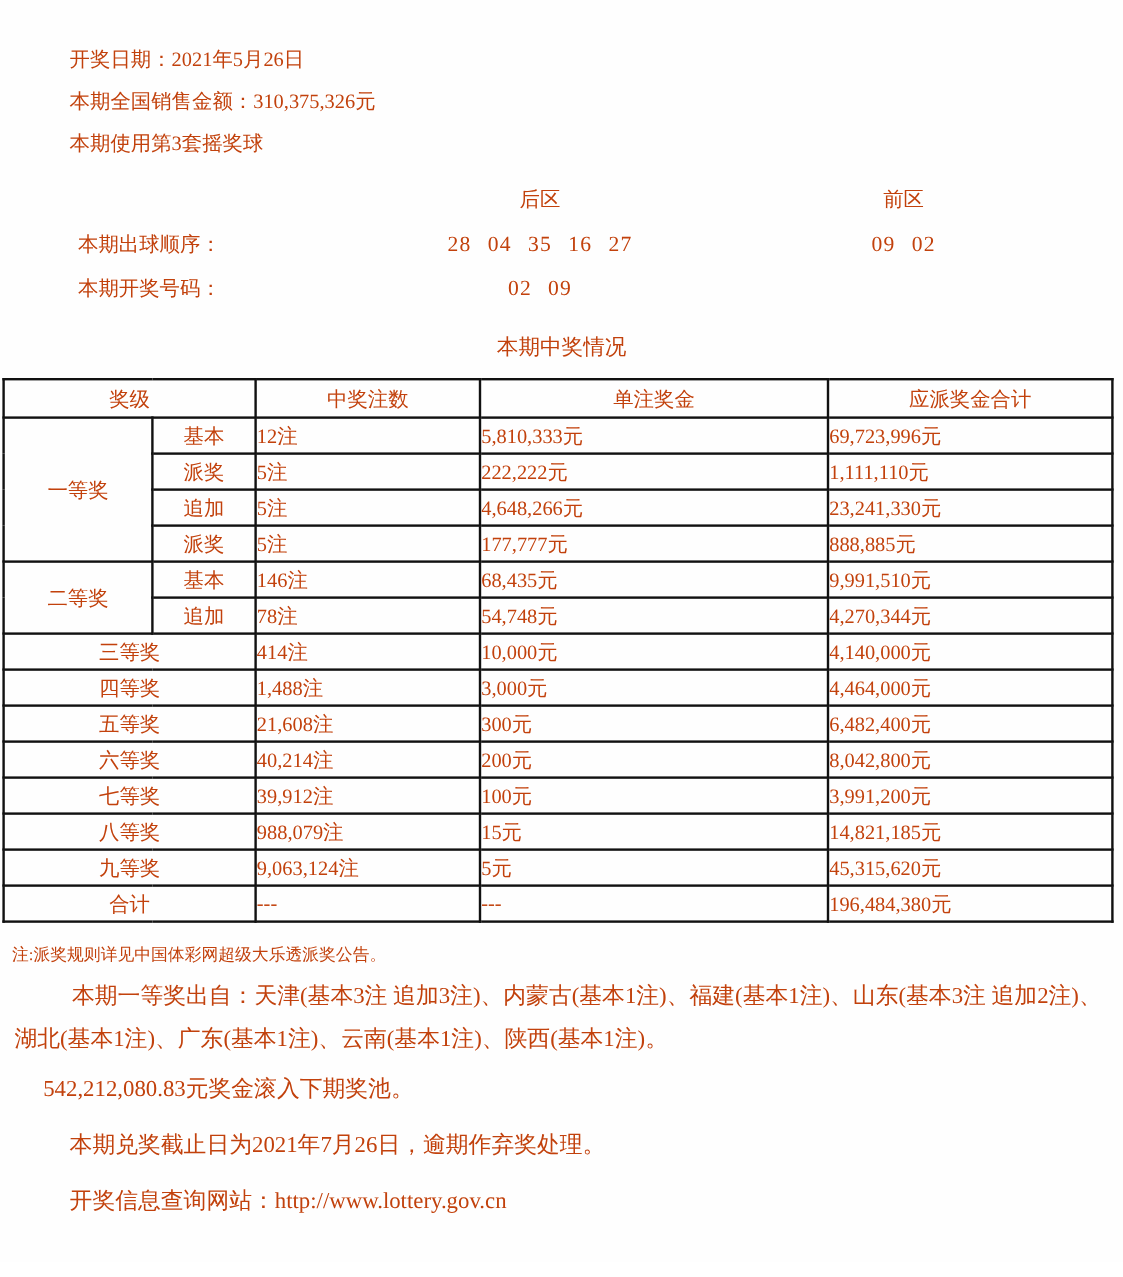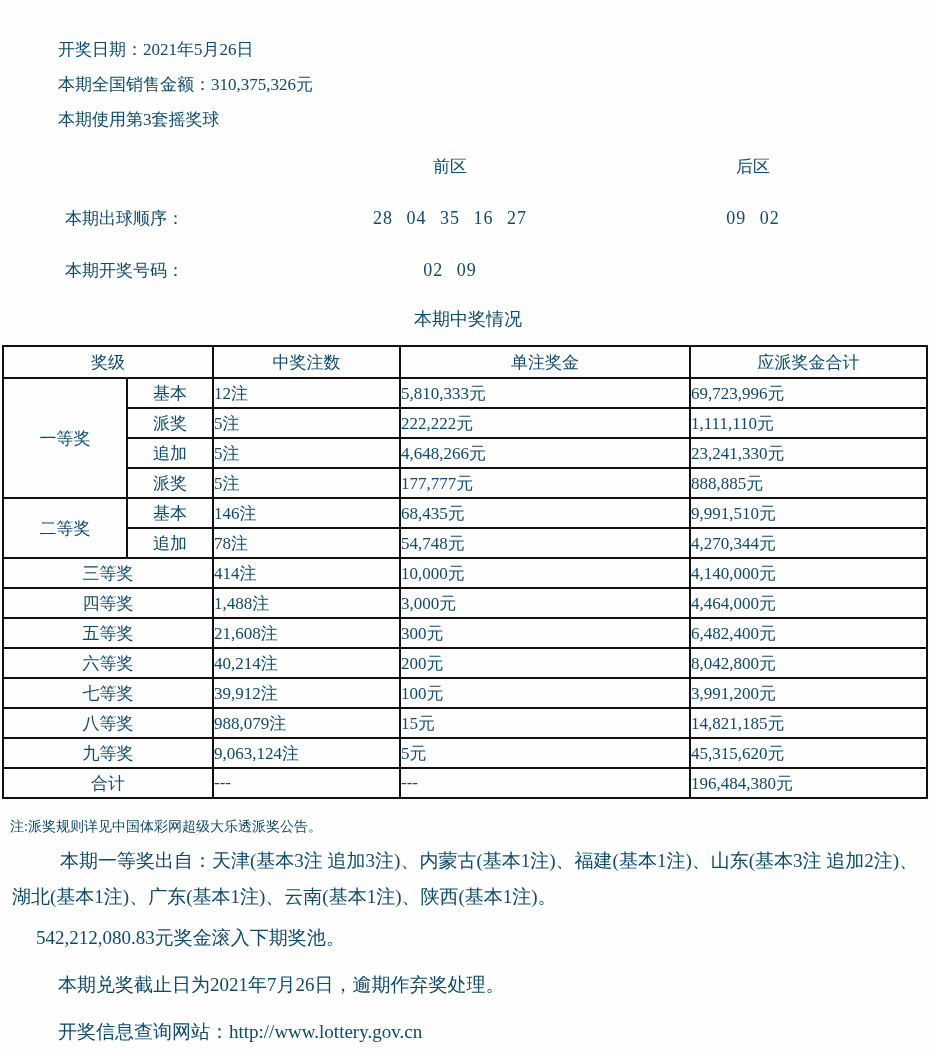--- a/index.html
+++ b/index.html
@@ -1,30 +1,30 @@
 <!DOCTYPE html>
 <html><head>
 <meta charset="utf-8">
 <style>
   html, body { margin: 0; padding: 0; background: #ffffff; }
   .page {
     position: relative;
     width: 936px;
     height: 1052px;
     background: #fefefe;
-    color: #0c4a6e;
+    color: #c2410c;
     font-family: "Liberation Serif", "DejaVu Serif", serif;
     overflow: hidden;
   }
   .top-info { padding-top: 40px; }
   .info-line { margin: 0 0 16px 58px; font-size: 17px; line-height: 19px; }
 
   .zone-grid { display: grid; grid-template-columns: 330px 240px 366px; align-items: center; }
   .zones-head { margin-top: 26px; }
-  .row-gap { margin-top: 29px; }
+  .row-gap { margin-top: 14px; }
   .zone-label { padding-left: 65px; font-size: 17px; }
   .zone-center { text-align: center; font-size: 17px; }
   .zone-nums { text-align: center; font-size: 18px; word-spacing: 8px; letter-spacing: 1px; }
 
   .table-title { margin: 25px 0 0 0; text-align: center; font-size: 18px; font-weight: normal; }
 
   table.prize {
     border-collapse: collapse;
     table-layout: fixed;
     margin: 14px 0 0 2px;
@@ -55,22 +55,22 @@
 <div class="page">
 
   <div class="top-info">
     <p class="info-line">开奖日期：2021年5月26日</p>
     <p class="info-line">本期全国销售金额：310,375,326元</p>
     <p class="info-line">本期使用第3套摇奖球</p>
   </div>
 
   <div class="zone-grid zones-head">
     <div></div>
+    <div class="zone-center">后区</div>
     <div class="zone-center">前区</div>
-    <div class="zone-center">后区</div>
   </div>
 
   <div class="zone-grid row-gap">
     <div class="zone-label">本期出球顺序：</div>
     <div class="zone-nums">28 04 35 16 27</div>
     <div class="zone-nums">09 02</div>
   </div>
 
   <div class="zone-grid row-gap">
     <div class="zone-label">本期开奖号码：</div>

